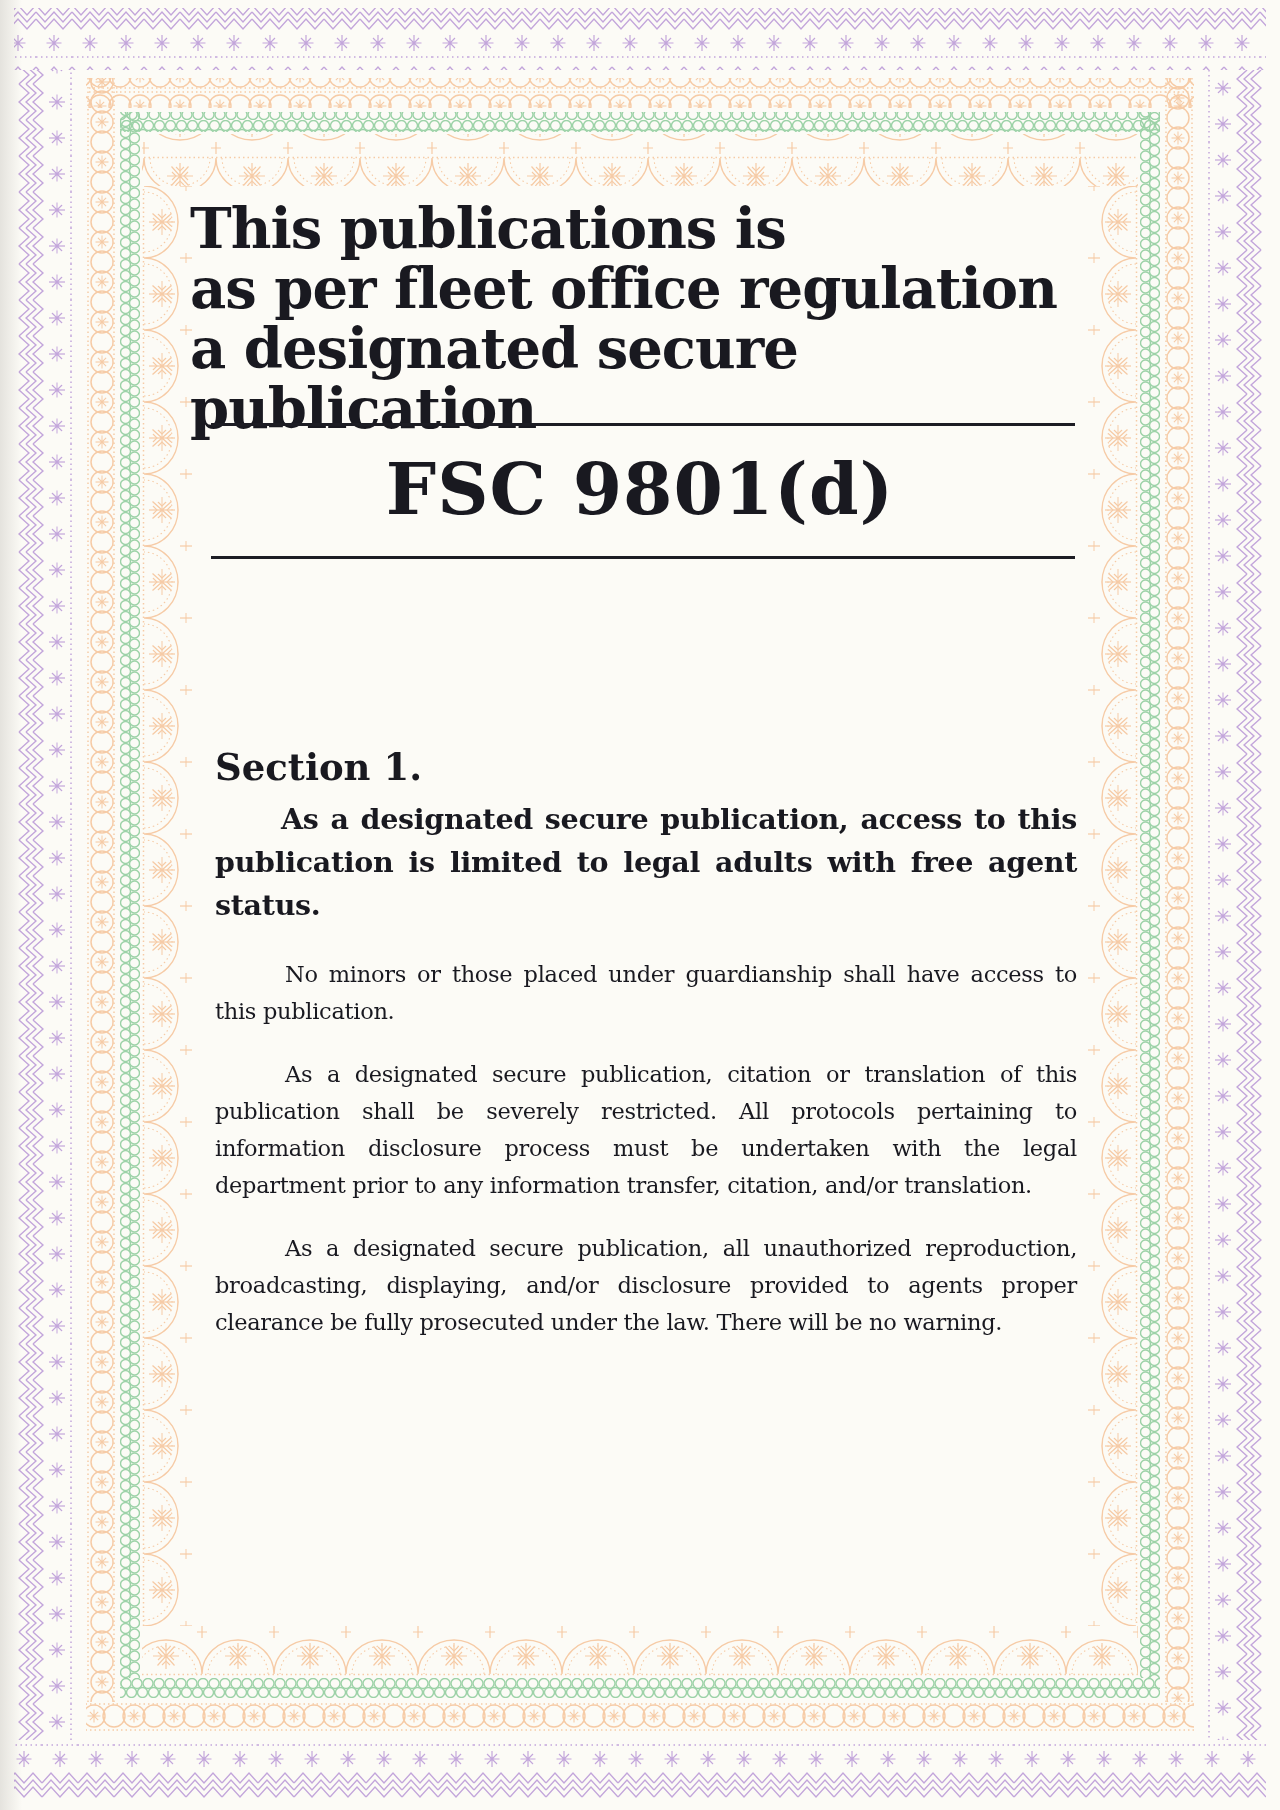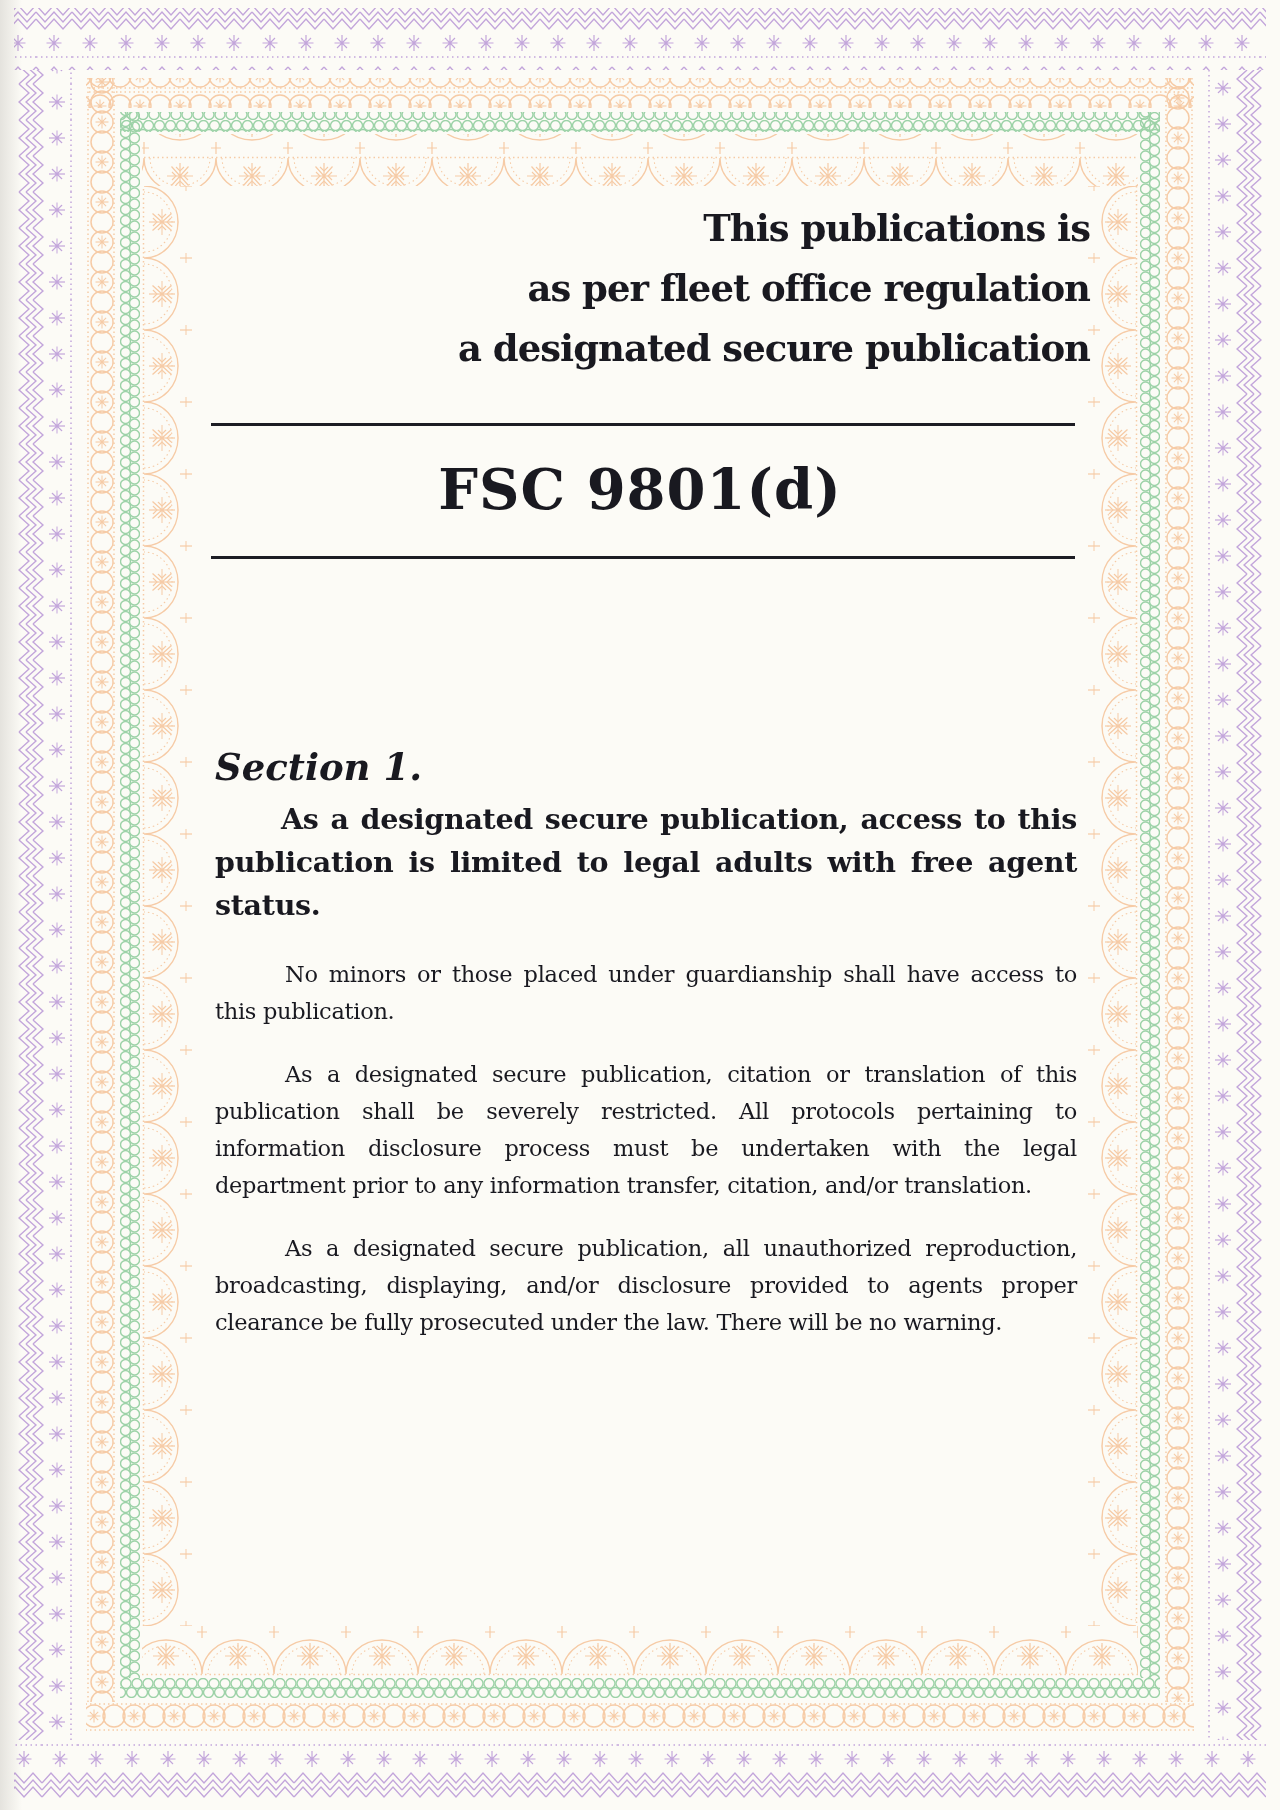--- a/index.html
+++ b/index.html
@@ -15,33 +15,33 @@
   .gutter-shade{
     position:absolute;left:0;top:0;width:22px;height:100%;
     background:linear-gradient(90deg, rgba(120,115,110,0.18), rgba(120,115,110,0.0));
     pointer-events:none;
   }
   .border-svg{position:absolute;left:0;top:0;}
   .content{position:absolute;left:0;top:0;width:100%;height:100%;}
 
   .title-block{
     position:absolute;top:198px;left:190px;width:900px;
-    text-align:right;font-size:37px;line-height:60px;
+    text-align:left;font-size:56px;line-height:60px;
     font-weight:700;letter-spacing:-1px;
   }
   .rule{position:absolute;left:211px;width:864px;height:3px;background:#1d1d24;}
   .rule-1{top:423px;}
   .rule-2{top:556px;}
   .fsc-code{
     position:absolute;top:430px;left:190px;width:900px;
-    text-align:center;font-size:56px;line-height:118px;
+    text-align:center;font-size:71px;line-height:118px;
     font-weight:700;letter-spacing:1px;
   }
   .section-block{position:absolute;top:744px;left:215px;width:862px;}
-  .section-heading{font-size:37px;line-height:46px;font-weight:700;font-style:italic;}
+  .section-heading{font-size:37px;line-height:46px;font-weight:700;}
   .section-subtitle{
     font-size:28.5px;line-height:43px;font-weight:700;
     text-indent:66px;text-align:justify;margin-top:8px;letter-spacing:-0.3px;
   }
   .body-block{position:absolute;top:956px;left:215px;width:862px;}
   .body-par{
     margin:0 0 26px 0;
     font-size:22.5px;line-height:37px;font-weight:400;
     text-indent:70px;text-align:justify;letter-spacing:-0.3px;
   }

